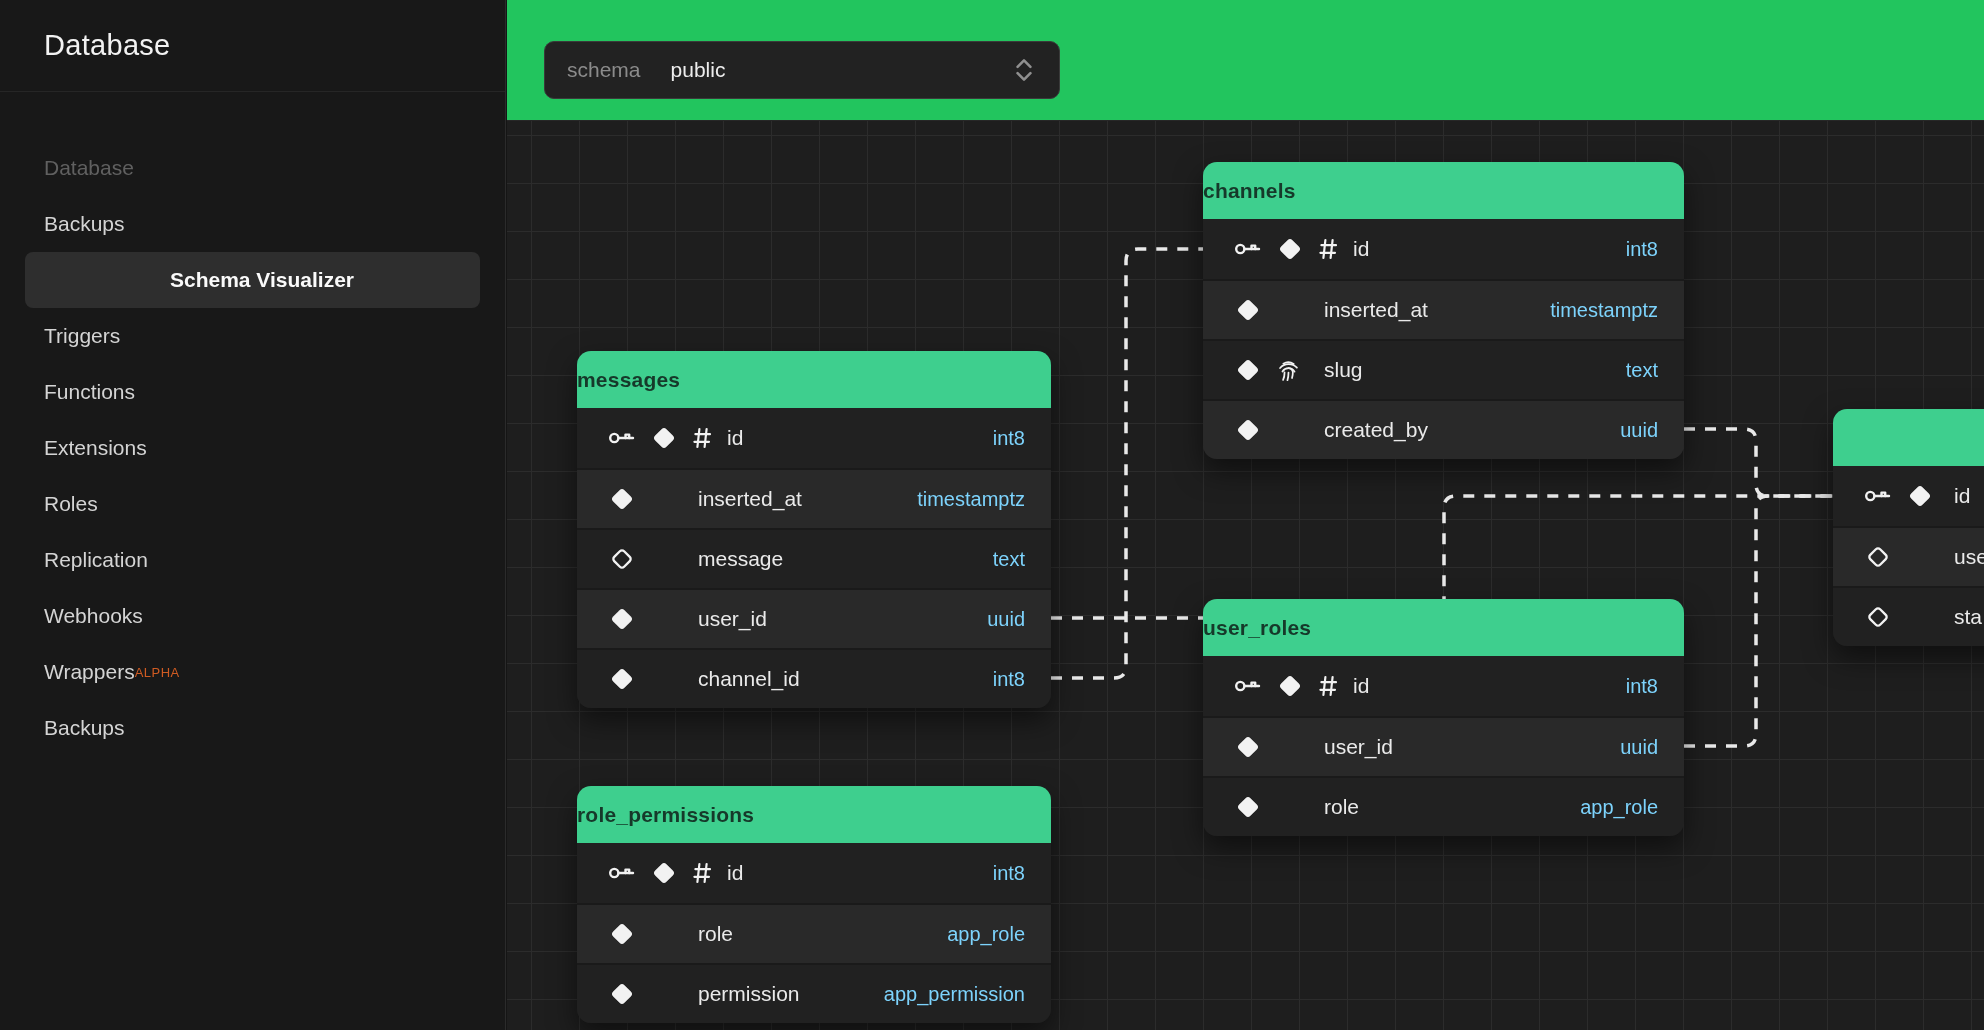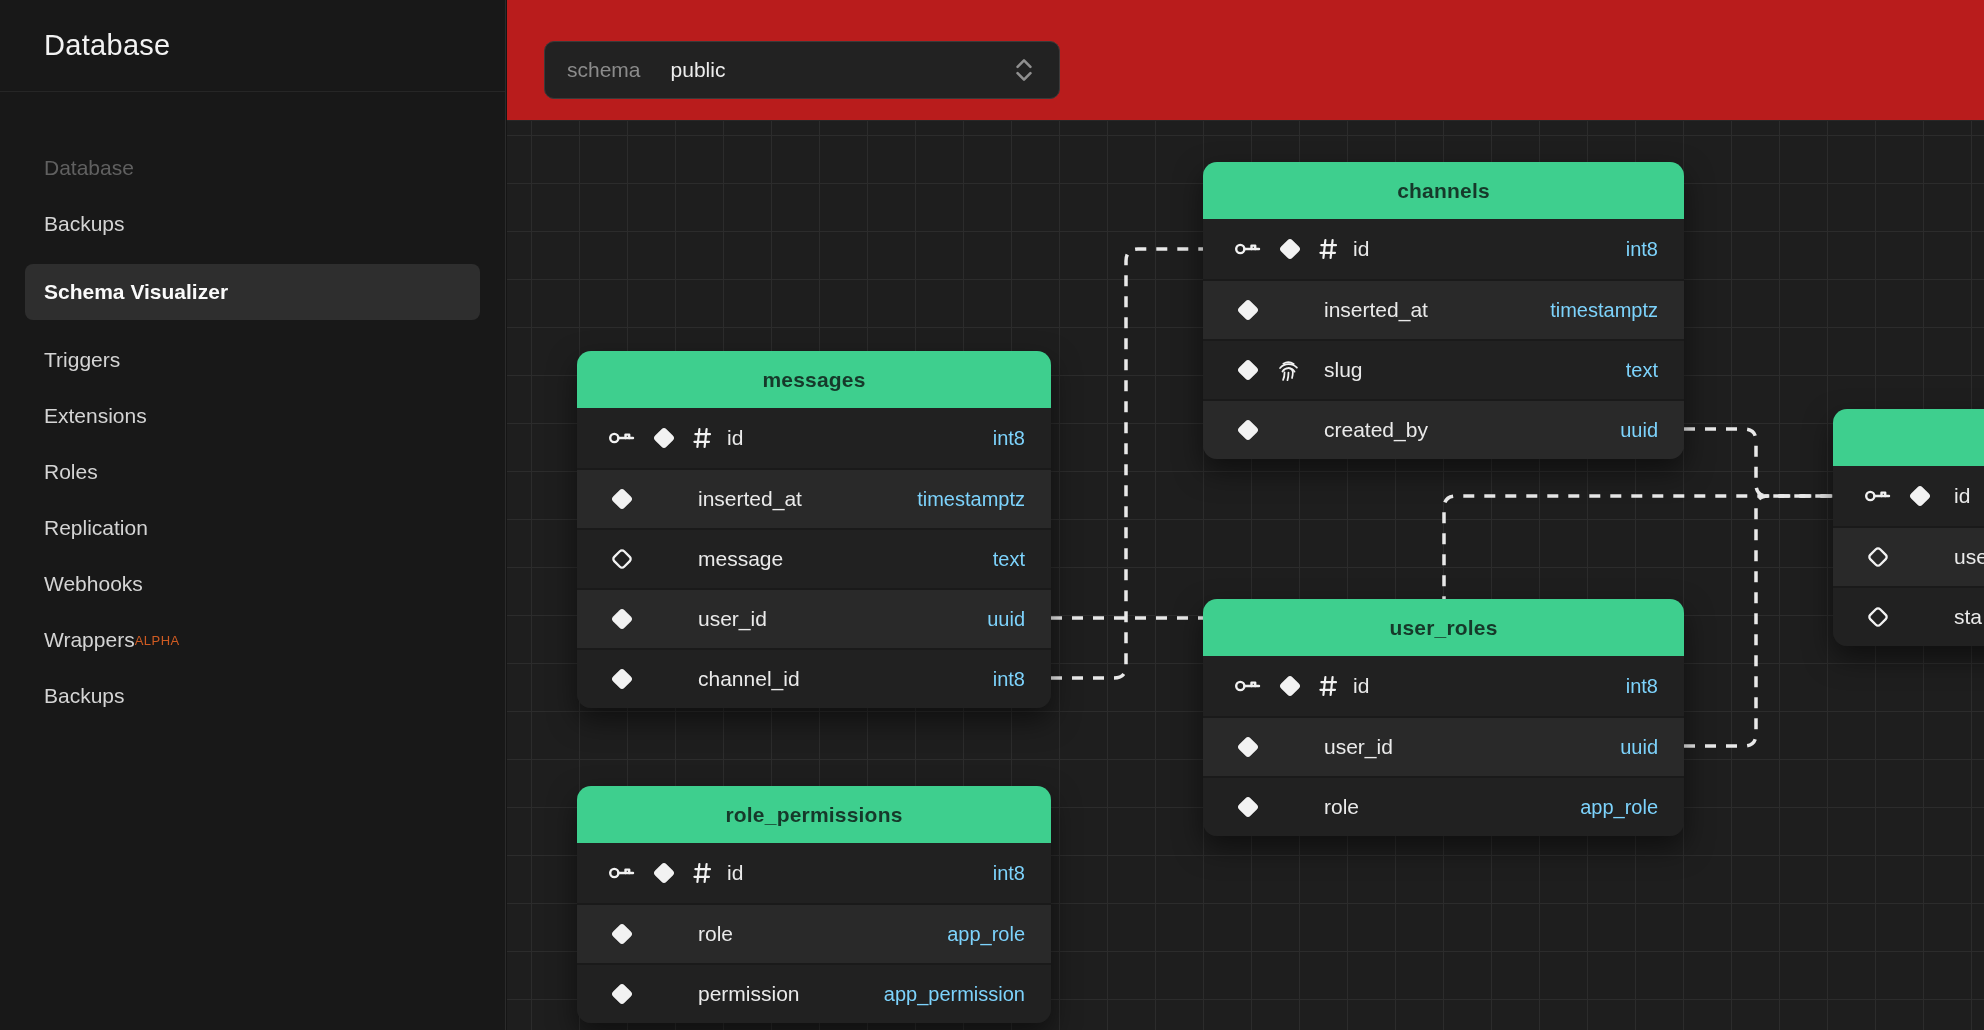--- a/index.html
+++ b/index.html
@@ -9,45 +9,45 @@
   
   .sidebar{position:absolute;left:0;top:0;bottom:0;width:506px;background:#181818;
            border-right:1px solid #2b2b2b;box-sizing:border-box;}
   .sidebar-header{height:92px;border-bottom:1px solid #262626;display:flex;align-items:center;
                   padding-left:44px;box-sizing:border-box;}
   .sidebar-title{font-size:29px;color:#f2f2f2;font-weight:500;letter-spacing:.3px;}
   .nav{padding-top:48px;}
   .nav-item{height:56px;display:flex;align-items:center;padding-left:44px;font-size:21px;
             color:#d4d4d4;cursor:pointer;}
   .nav-item.section{color:#606060;cursor:default;}
-  .nav-item.selected{background:#2e2e2e;border-radius:8px;margin:12px 25px;padding-left:19px;
-                     color:#fafafa;font-weight:600;}
+  .nav-item.selected{background:#2e2e2e;border-radius:8px;margin:0 25px;padding-left:19px;
+                     color:#fafafa;font-weight:600;justify-content:center;}
   .badge-alpha{color:#cf5b22;font-size:13px;letter-spacing:.5px;}
 
   
   .main{position:absolute;left:507px;right:0;top:0;bottom:0;}
-  .topbar{position:relative;height:120px;background:#b91c1c;border-bottom:1px solid #272727;padding-left:12px;}
+  .topbar{position:relative;height:120px;background:#22c55e;border-bottom:1px solid #272727;padding-left:12px;}
   .schema-select{position:absolute;left:37px;top:41px;width:516px;height:58px;background:#222222;
                  border:1px solid #3a3a3a;border-radius:10px;display:flex;align-items:center;
                  padding:0 22px;box-sizing:border-box;cursor:pointer;}
   .schema-label{font-size:21px;color:#8b8b8b;}
   .schema-value{font-size:21px;color:#ededed;margin-left:30px;font-weight:500;}
   .select-chevrons{margin-left:auto;display:flex;align-items:center;}
 
   
   .canvas{position:absolute;top:121px;left:0;right:0;bottom:0;background:#1e1e1e;overflow:hidden;
           background-image:linear-gradient(#2c2c2c 1px,transparent 1px),
                            linear-gradient(90deg,#2c2c2c 1px,transparent 1px);
           background-size:48px 48px;background-position:24px 14px;}
   .edges-svg{position:absolute;left:0;top:0;width:100%;height:100%;z-index:1;}
   .edges-svg path{fill:none;stroke:#e9e9e9;stroke-width:3.5;stroke-dasharray:11 10;}
 
   .node{position:absolute;z-index:2;border-radius:14px;overflow:hidden;
         box-shadow:0 12px 28px rgba(0,0,0,.5);cursor:grab;}
-  .node-header{height:57px;background:#3ecf8e;display:flex;align-items:center;justify-content:center;
+  .node-header{height:57px;background:#3ecf8e;display:flex;align-items:center;
                font-size:21px;font-weight:700;color:#16392a;letter-spacing:.2px;}
   .node-row{height:60px;display:flex;align-items:center;padding:0 26px 0 30px;box-sizing:border-box;}
   .node-row.even{background:#212121;}
   .node-row.odd{background:#292929;}
   .node-row + .node-row{border-top:2px solid #1a1a1a;}
   .row-icons{min-width:91px;display:flex;align-items:center;gap:12px;flex-shrink:0;}
   .row-icons.wide{margin-right:14px;}
   .col-name{font-size:21px;color:#eaeaea;white-space:nowrap;}
   .col-type{font-size:20px;color:#7dd3fc;margin-left:auto;white-space:nowrap;padding-left:20px;}
 </style>
@@ -63,20 +63,23 @@
         <span>Database</span>
       </div>
       <div class="nav-item">
         <span>Backups</span>
       </div>
       <div class="nav-item selected">
         <span>Schema Visualizer</span>
       </div>
       <div class="nav-item">
         <span>Triggers</span>
+      </div>
+      <div class="nav-item">
+        <span>Functions</span>
       </div>
       <div class="nav-item">
         <span>Extensions</span>
       </div>
       <div class="nav-item">
         <span>Roles</span>
       </div>
       <div class="nav-item">
         <span>Replication</span>
       </div>

